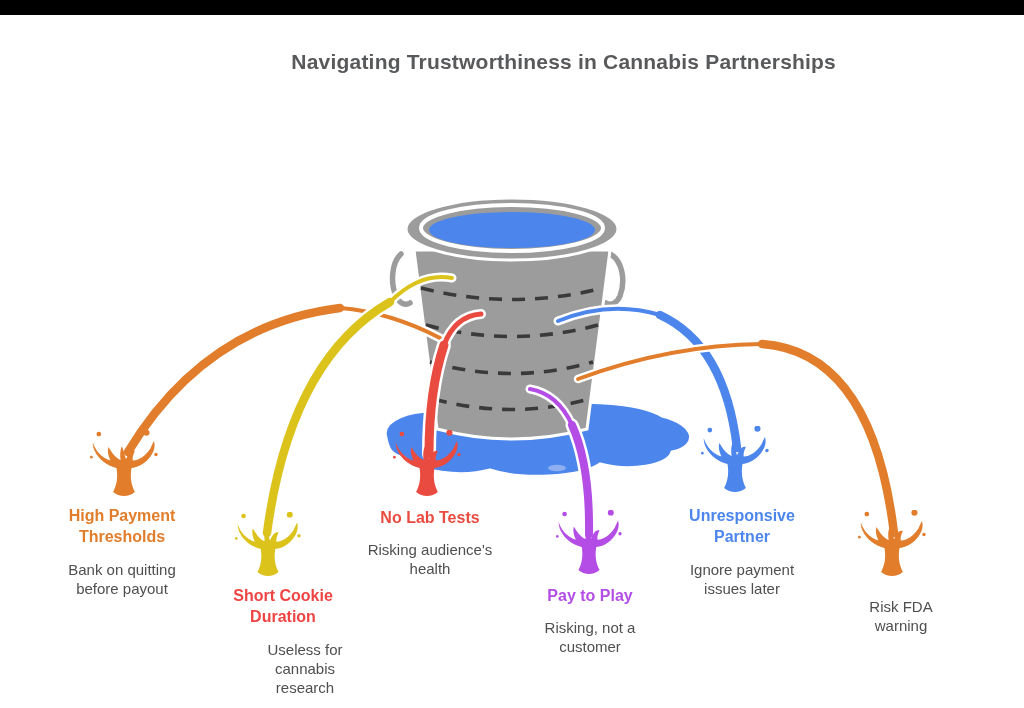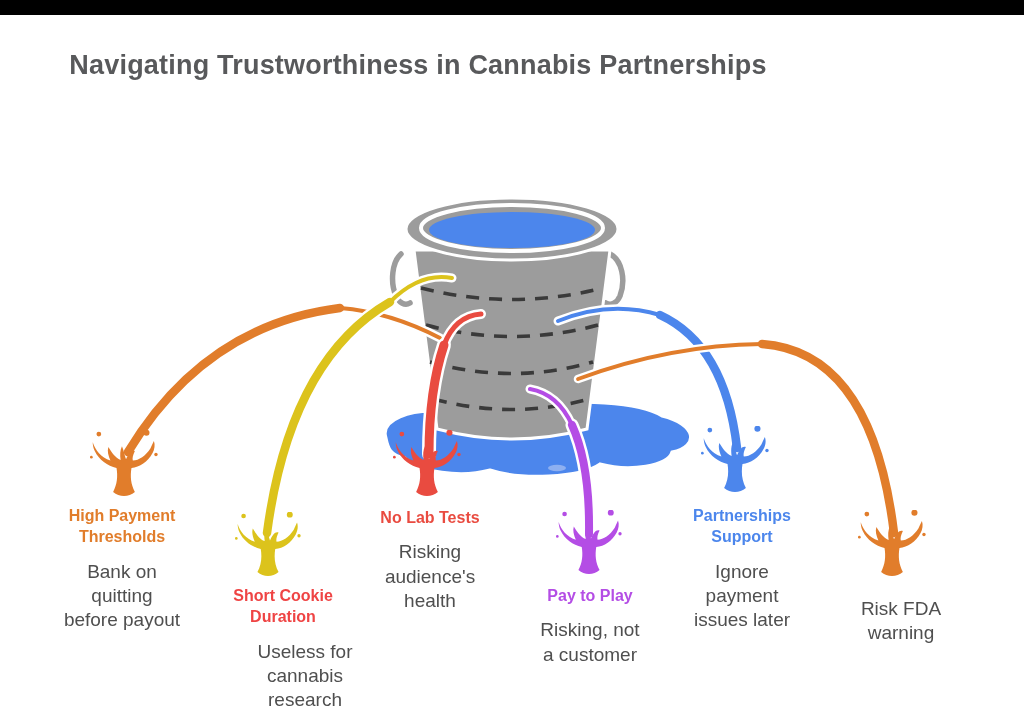--- a/index.html
+++ b/index.html
@@ -1,25 +1,25 @@
 <!DOCTYPE html>
 <html><head>
 <meta charset="utf-8">
 <style>
   * { margin: 0; padding: 0; box-sizing: border-box; }
   html, body { width: 1024px; height: 708px; background: #ffffff; overflow: hidden;
     font-family: "Liberation Sans", sans-serif; }
   #stage { position: relative; width: 1024px; height: 708px; background: #ffffff; }
   .top-bar { position: absolute; left: 0; top: 0; width: 1024px; height: 15px; }
   h1.page-title { position: absolute; left: 0; top: 50px; width: 836px;
-    text-align: center; font-size: 27px; font-weight: 700; letter-spacing: 0.2px; }
+    text-align: right; font-size: 21px; font-weight: 700; letter-spacing: 0.2px; }
   svg.diagram { position: absolute; left: 0; top: 0; }
   .item { position: absolute; text-align: center; }
   .item-title { font-size: 16px; font-weight: 700; line-height: 1.33; white-space: pre-line; }
-  .item-desc { margin-top: 12px; font-size: 19px; line-height: 1.28; white-space: pre-line; }
+  .item-desc { margin-top: 12px; font-size: 15px; line-height: 1.28; white-space: pre-line; }
   .stream-casing { fill: none; stroke: #ffffff; stroke-linecap: round; }
   .stream { fill: none; stroke-linecap: round; }
   .hoop { fill: none; stroke-width: 3.6; stroke-dasharray: 13 10; }
   .white-outline { stroke: #ffffff; }
 </style>
 </head>
 <body>
 
 <div id="stage">
 
@@ -125,20 +125,20 @@
   </div>
   <div class="item" style="left:365px; top:507px; width:130px;">
     <div class="item-title" style="color: rgb(233, 75, 64);">No Lab Tests</div>
     <div class="item-desc" style="color: rgb(79, 79, 79);">Risking audience's health</div>
   </div>
   <div class="item" style="left:535px; top:585px; width:110px;">
     <div class="item-title" style="color: rgb(180, 77, 229);">Pay to Play</div>
     <div class="item-desc" style="color: rgb(79, 79, 79);">Risking, not a customer</div>
   </div>
   <div class="item" style="left:677px; top:505px; width:130px;">
-    <div class="item-title" style="color: rgb(76, 134, 236);">Partnerships Support</div>
+    <div class="item-title" style="color: rgb(76, 134, 236);">Unresponsive Partner</div>
     <div class="item-desc" style="color: rgb(79, 79, 79);">Ignore payment issues later</div>
   </div>
   <div class="item" style="left:846px; top:585px; width:110px;">
     <div class="item-desc" style="color: rgb(79, 79, 79);">Risk FDA warning</div>
   </div>
 
 </div>
 
 </body></html>

